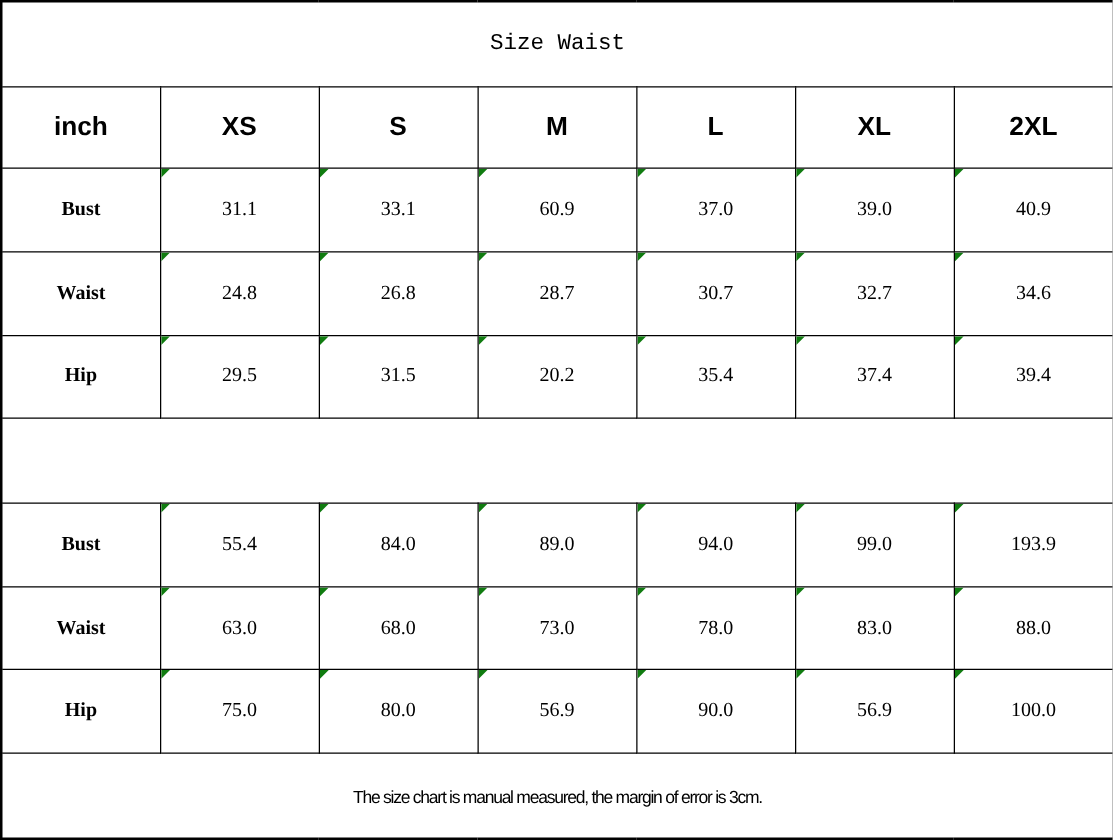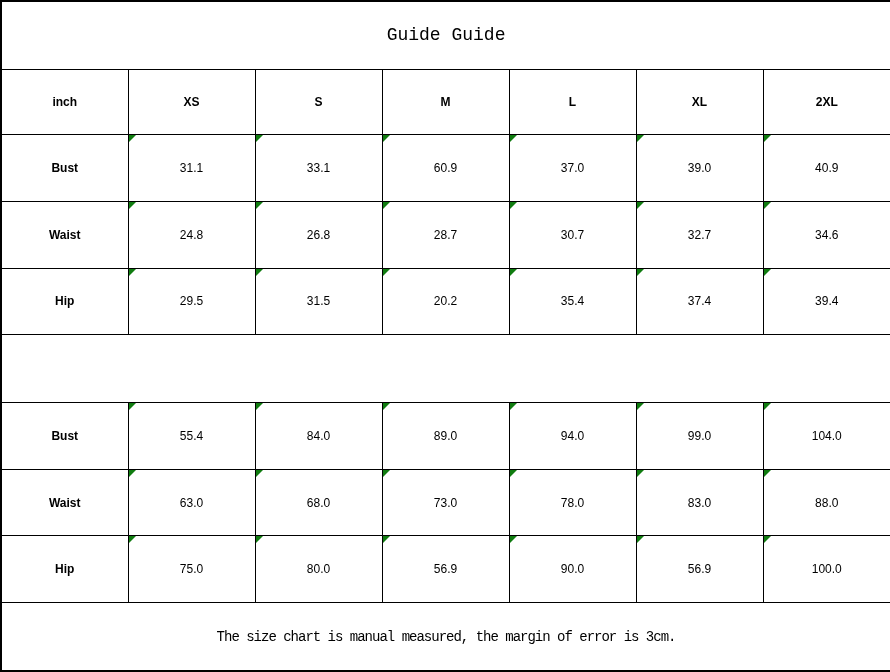--- a/index.html
+++ b/index.html
@@ -20,32 +20,32 @@
     color: #000000; overflow: hidden;
   }
   tr.title-row td {
     height: 58px;
     font-family: "Liberation Mono", "DejaVu Sans Mono", monospace;
     font-size: 18px; font-weight: normal;
   }
   tr.header-row td {
     height: 56px;
     font-family: "Liberation Sans", "DejaVu Sans", sans-serif;
-    font-size: 12px; font-weight: bold;
+    font-size: 21px; font-weight: bold;
   }
   tr.data-row td {
     height: 57px;
-    font-family: Liberation Sans, sans-serif;
-    font-size: 12px; font-weight: normal;
+    font-family: Liberation Serif, serif;
+    font-size: 16px; font-weight: normal;
   }
   tr.data-row td.label-cell { font-weight: bold; }
   tr.gap-row td { height: 58px; }
   tr.footer-row td {
     height: 58px;
-    font-family: Liberation Mono, monospace;
+    font-family: Liberation Sans, sans-serif;
     font-size: 14px; letter-spacing: -1px;
   }
   .flag {
     position: absolute; top: 0; left: 0;
     width: 0; height: 0;
     border-top: 7px solid #107C10;
     border-right: 7px solid transparent;
   }
   .val { position: relative; z-index: 1; }
 </style>
@@ -59,21 +59,21 @@
         <col style="width:127px">
         <col style="width:127px">
       <col style="width:127px">
         <col style="width:127px">
         <col style="width:127px">
       <col style="width:128px">
     </colgroup>
 
     <tbody>
         <tr class="title-row">
-      <td colspan="7">Guide Guide</td>
+      <td colspan="7">Size Waist</td>
     </tr>
 
     <tr class="header-row">
       <td>inch</td>
       <td>XS</td>
       <td>S</td>
       <td>M</td>
       <td>L</td>
       <td>XL</td>
       <td>2XL</td>
@@ -114,21 +114,21 @@
     </tr>
 
 
     <tr class="data-row">
       <td class="label-cell">Bust</td>
       <td><span class="flag"></span><span class="val">55.4</span></td>
       <td><span class="flag"></span><span class="val">84.0</span></td>
       <td><span class="flag"></span><span class="val">89.0</span></td>
       <td><span class="flag"></span><span class="val">94.0</span></td>
       <td><span class="flag"></span><span class="val">99.0</span></td>
-      <td><span class="flag"></span><span class="val">104.0</span></td>
+      <td><span class="flag"></span><span class="val">193.9</span></td>
     </tr>
 
     <tr class="data-row">
       <td class="label-cell">Waist</td>
       <td><span class="flag"></span><span class="val">63.0</span></td>
       <td><span class="flag"></span><span class="val">68.0</span></td>
       <td><span class="flag"></span><span class="val">73.0</span></td>
       <td><span class="flag"></span><span class="val">78.0</span></td>
       <td><span class="flag"></span><span class="val">83.0</span></td>
       <td><span class="flag"></span><span class="val">88.0</span></td>

